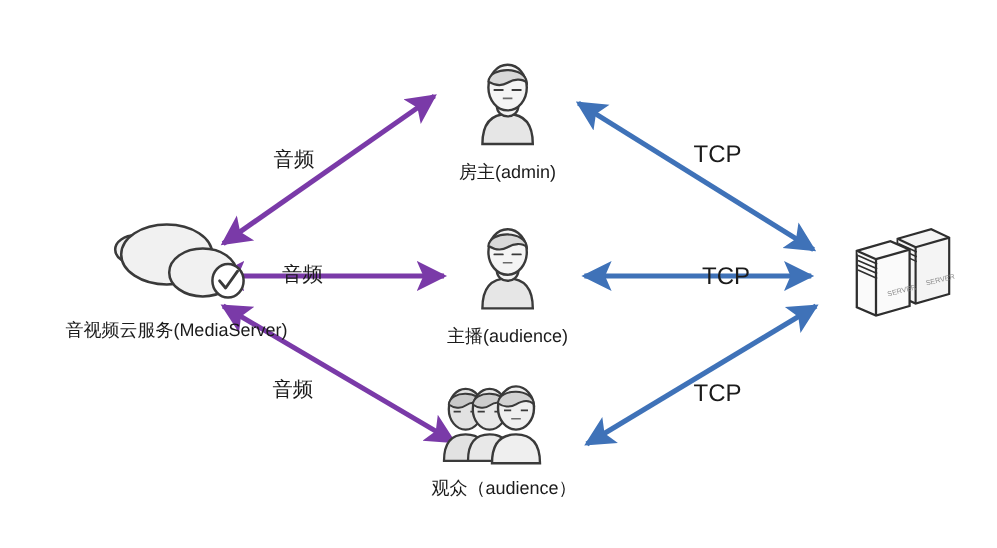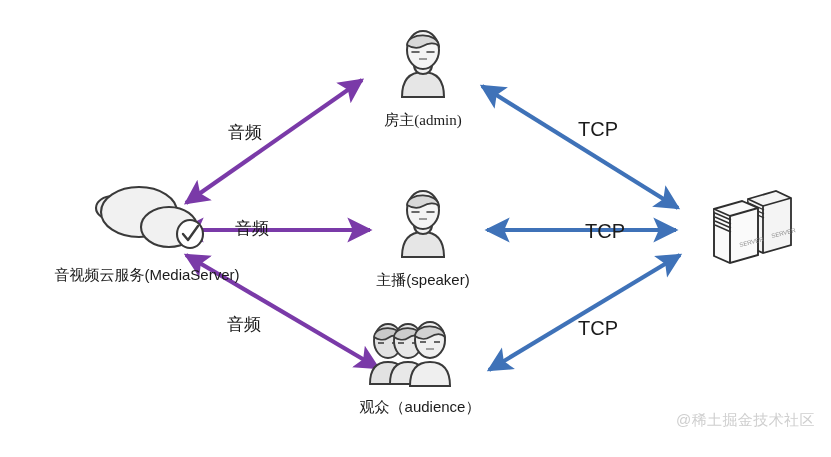--- a/index.html
+++ b/index.html
@@ -57,21 +57,21 @@
   }
   .watermark {
     position: absolute;
     font-size: 15px;
     color: #cfcfcf;
     white-space: nowrap;
     letter-spacing: 0.4px;
   }
   
   #node-mediaserver { left: 8px; top: 182px; width: 190px; margin-left: 44px; }
-  #node-admin       { left: 368px; top: 23px;  width: 110px; font-family: Liberation Serif, serif; }
+  #node-admin       { left: 368px; top: 46px;  width: 110px; }
   #node-speaker     { left: 368px; top: 183px; width: 110px; }
   #node-audience    { left: 345px; top: 312px; width: 150px; }
   #node-imserver    { left: 663px; top: 183px; width: 165px; }
 
   #lbl-audio-top    { left: 228px; top: 124px; }
   #lbl-audio-mid    { left: 235px; top: 220px; }
   #lbl-audio-bot    { left: 227px; top: 316px; }
   #lbl-tcp-top      { left: 578px; top: 119px; }
   #lbl-tcp-mid      { left: 585px; top: 221px; }
   #lbl-tcp-bot      { left: 578px; top: 318px; }
@@ -159,21 +159,21 @@
           <path d="M26,42 C26,54 44,54 44,42 L44,34 L26,34 Z"></path>
         </g>
         <g stroke="#3a3a3a" stroke-width="2" fill="#f4f4f4">
           <ellipse cx="35" cy="27" rx="16" ry="19"></ellipse>
         </g>
         <path d="M19,22 C20,9 50,9 51,23 C47,19 40,20 35,23 C30,26 24,25 19,22 Z" fill="#d8d8d8" stroke="#3a3a3a" stroke-width="1.8"></path>
         <path d="M24,29 L31,29 M39,29 L46,29" stroke="#3a3a3a" stroke-width="1.6" fill="none" stroke-linecap="round"></path>
         <path d="M31,36 L39,36" stroke="#6a6a6a" stroke-width="1.3" fill="none"></path>
       </svg>
     </div>
-    <div class="node-label">主播(speaker)</div>
+    <div class="node-label">主播(audience)</div>
   </div>
 
   <div class="node" id="node-audience">
     <div class="node-art">
       <svg width="116" height="80" viewBox="0 0 116 80">
 
         <g stroke="#3a3a3a" stroke-width="1.9" fill="#e2e2e2">
           <path d="M8,72 C8,56 15,50 26,50 C37,50 44,56 44,72 Z"></path>
           <ellipse cx="26" cy="29" rx="14" ry="17"></ellipse>
         </g>
@@ -227,15 +227,14 @@
   </div>
 
   <div class="edge-label cn" id="lbl-audio-top">音频</div>
   <div class="edge-label cn" id="lbl-audio-mid">音频</div>
   <div class="edge-label cn" id="lbl-audio-bot">音频</div>
 
   <div class="edge-label" id="lbl-tcp-top">TCP</div>
   <div class="edge-label" id="lbl-tcp-mid">TCP</div>
   <div class="edge-label" id="lbl-tcp-bot">TCP</div>
 
-  <div class="watermark" id="watermark-juejin">@稀土掘金技术社区</div>
 
 </div>
 
 </body></html>

